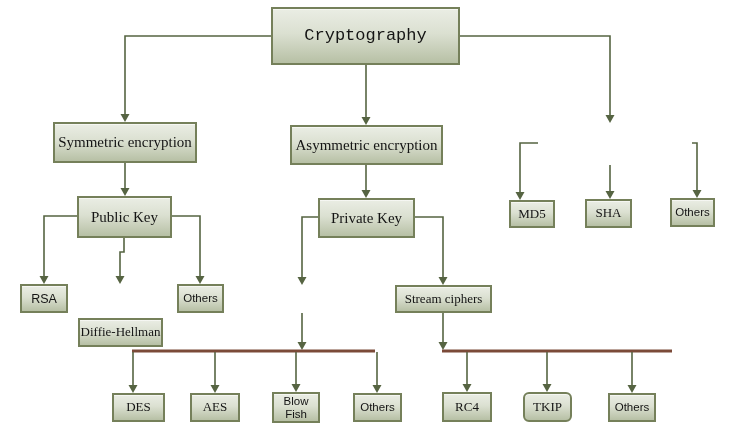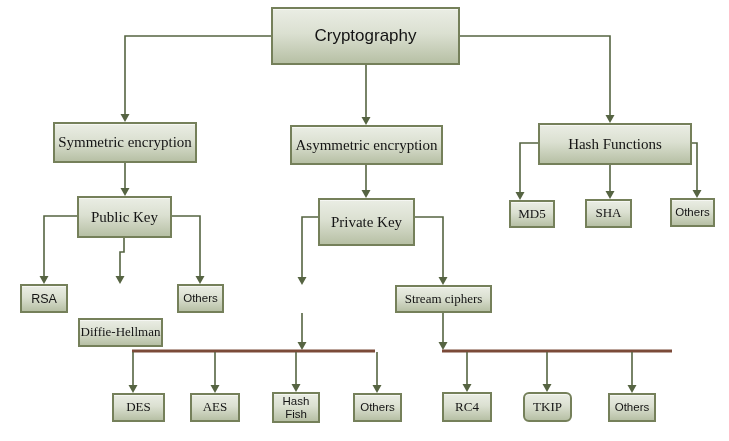--- a/index.html
+++ b/index.html
@@ -96,42 +96,41 @@
     <path d="M467,352 V384"></path>
     <polygon points="462.5,384 471.5,384 467,392" fill="#566442" stroke="none"></polygon>
 
     <path d="M547,352 V384"></path>
     <polygon points="542.5,384 551.5,384 547,392" fill="#566442" stroke="none"></polygon>
 
     <path d="M632,352 V385"></path>
     <polygon points="627.5,385 636.5,385 632,393" fill="#566442" stroke="none"></polygon>
   </svg>
 
-  <div class="node sans root" style="left:271px;top:7px;width:189px;height:58px;">Cryptography</div>
+  <div class="node sans root" style="left:271px;top:7px;width:189px;height:58px;font-family:Liberation Mono, monospace;">Cryptography</div>
 
   <div class="node serif lvl2" style="left:53px;top:122px;width:144px;height:41px;">Symmetric encryption</div>
   <div class="node serif lvl2" style="left:290px;top:125px;width:153px;height:40px;">Asymmetric encryption</div>
-  <div class="node serif lvl2" style="left:538px;top:123px;width:154px;height:42px;">Hash Functions</div>
 
   <div class="node serif lvl2" style="left:77px;top:196px;width:95px;height:42px;">Public Key</div>
-  <div class="node serif lvl2" style="left:318px;top:198px;width:97px;height:48px;">Private Key</div>
+  <div class="node serif lvl2" style="left:318px;top:198px;width:97px;height:40px;">Private Key</div>
 
   <div class="node serif leaf-serif" style="left:497px;top:200px;width:46px;height:28px;margin-left:12px;">MD5</div>
   <div class="node serif leaf-serif" style="left:585px;top:199px;width:47px;height:29px;">SHA</div>
   <div class="node sans leaf-sans" style="left:670px;top:198px;width:45px;height:29px;">Others</div>
 
   <div class="node sans" style="left:20px;top:284px;width:48px;height:29px;font-size:12.5px;">RSA</div>
   <div class="node serif leaf-serif" style="left:78px;top:284px;width:85px;height:29px;margin-top:34px;">Diffie-Hellman</div>
   <div class="node sans leaf-sans" style="left:177px;top:284px;width:47px;height:29px;">Others</div>
 
   <div class="node serif mid" style="left:395px;top:285px;width:97px;height:28px;">Stream ciphers</div>
 
   <div class="node serif leaf-serif" style="left:112px;top:393px;width:53px;height:29px;">DES</div>
   <div class="node serif leaf-serif" style="left:190px;top:393px;width:50px;height:29px;">AES</div>
-  <div class="node sans leaf-sans pre" style="left:272px;top:392px;width:48px;height:31px;">Hash
+  <div class="node sans leaf-sans pre" style="left:272px;top:392px;width:48px;height:31px;">Blow
 Fish</div>
   <div class="node sans leaf-sans" style="left:353px;top:393px;width:49px;height:29px;">Others</div>
 
   <div class="node serif leaf-serif" style="left:442px;top:392px;width:50px;height:30px;">RC4</div>
   <div class="node serif leaf-serif" style="left:523px;top:392px;width:49px;height:30px;border-radius:6px;">TKIP</div>
   <div class="node sans leaf-sans" style="left:608px;top:393px;width:48px;height:29px;">Others</div>
 
 </div>
 
 </body></html>

